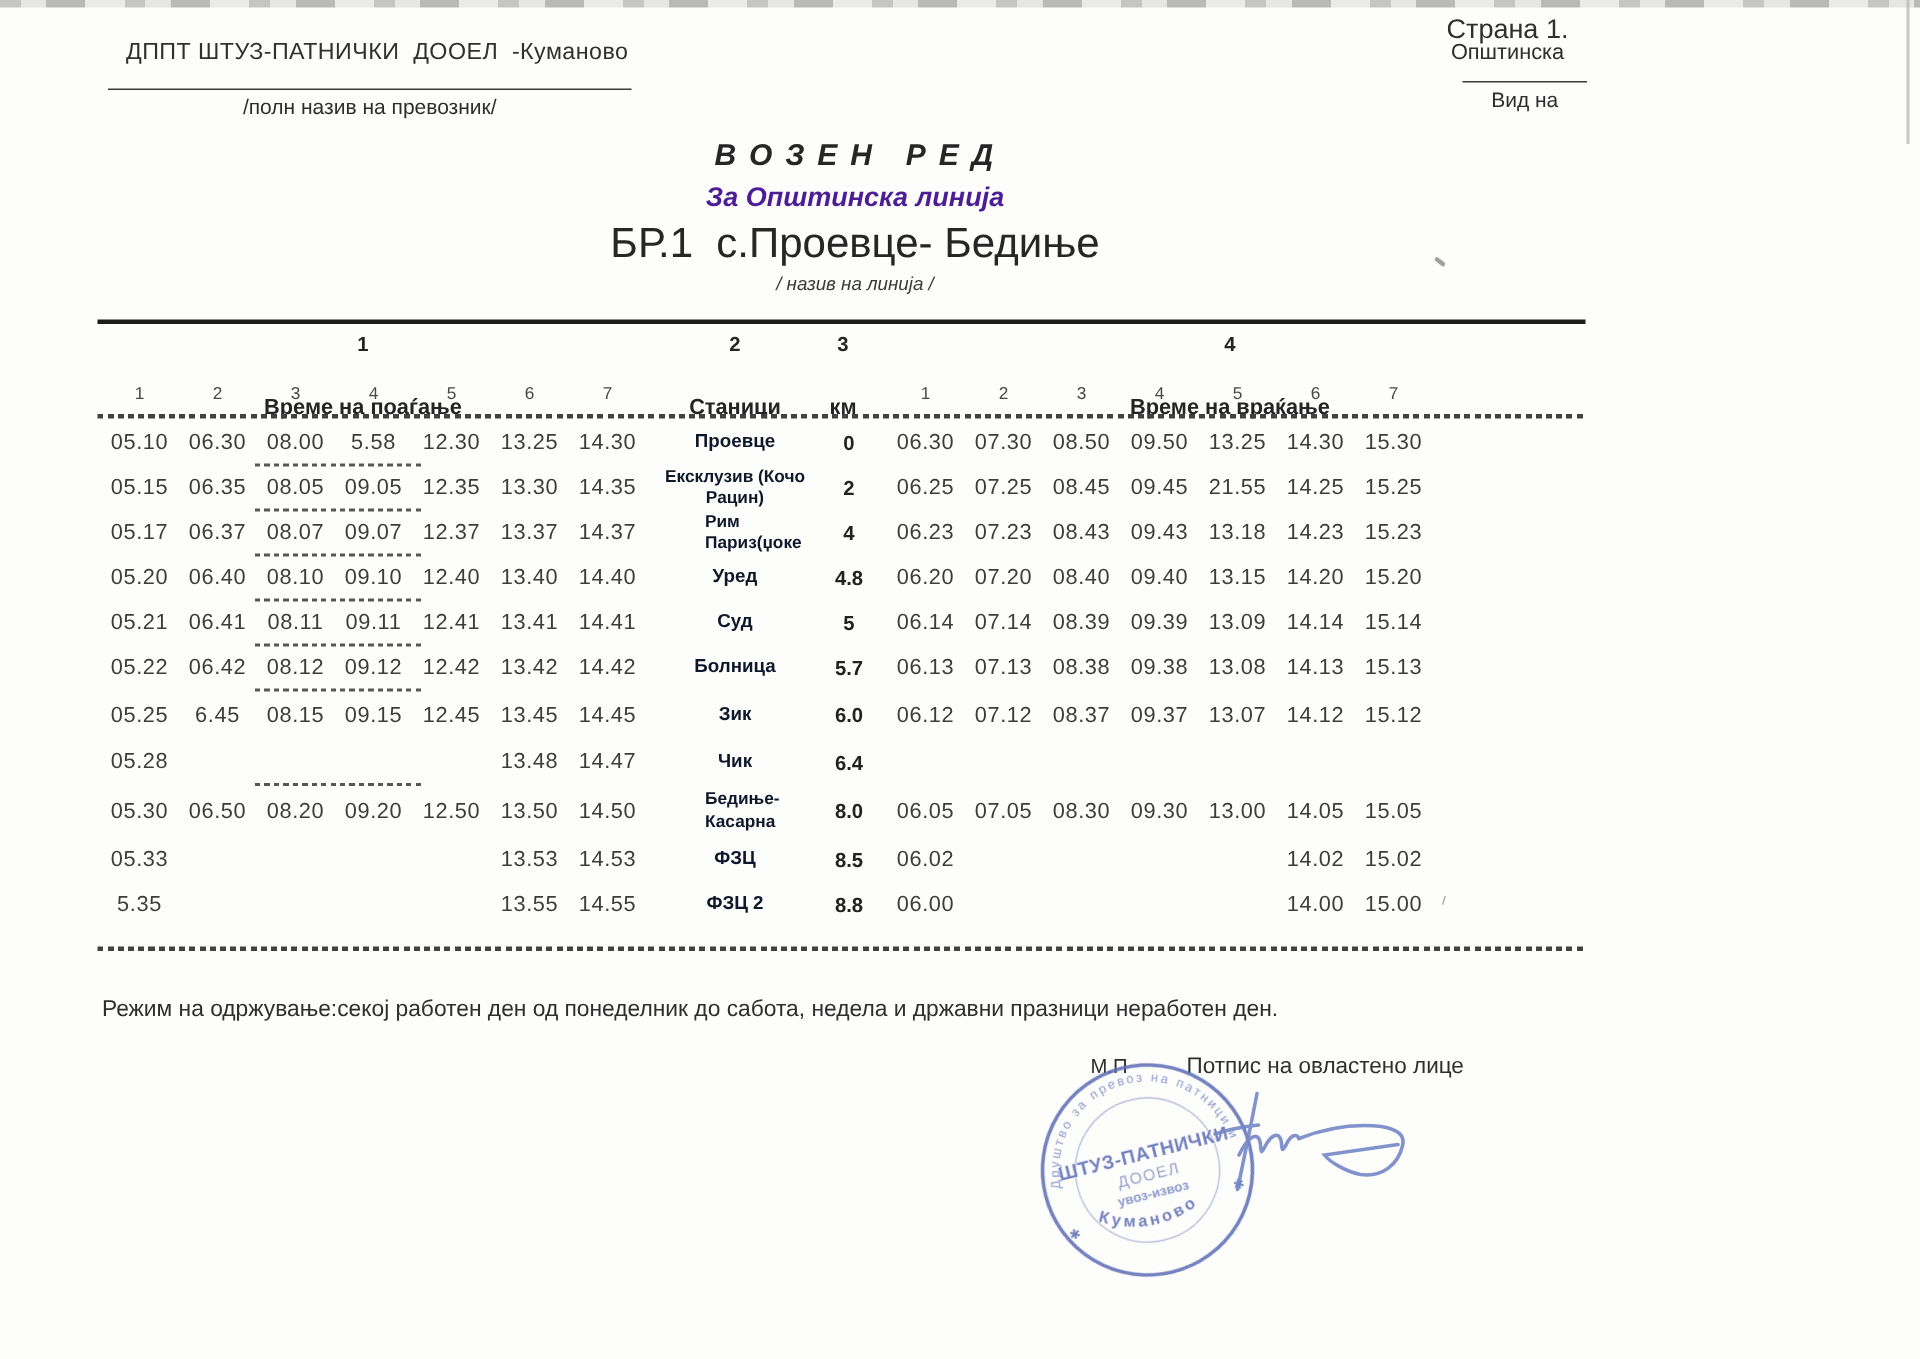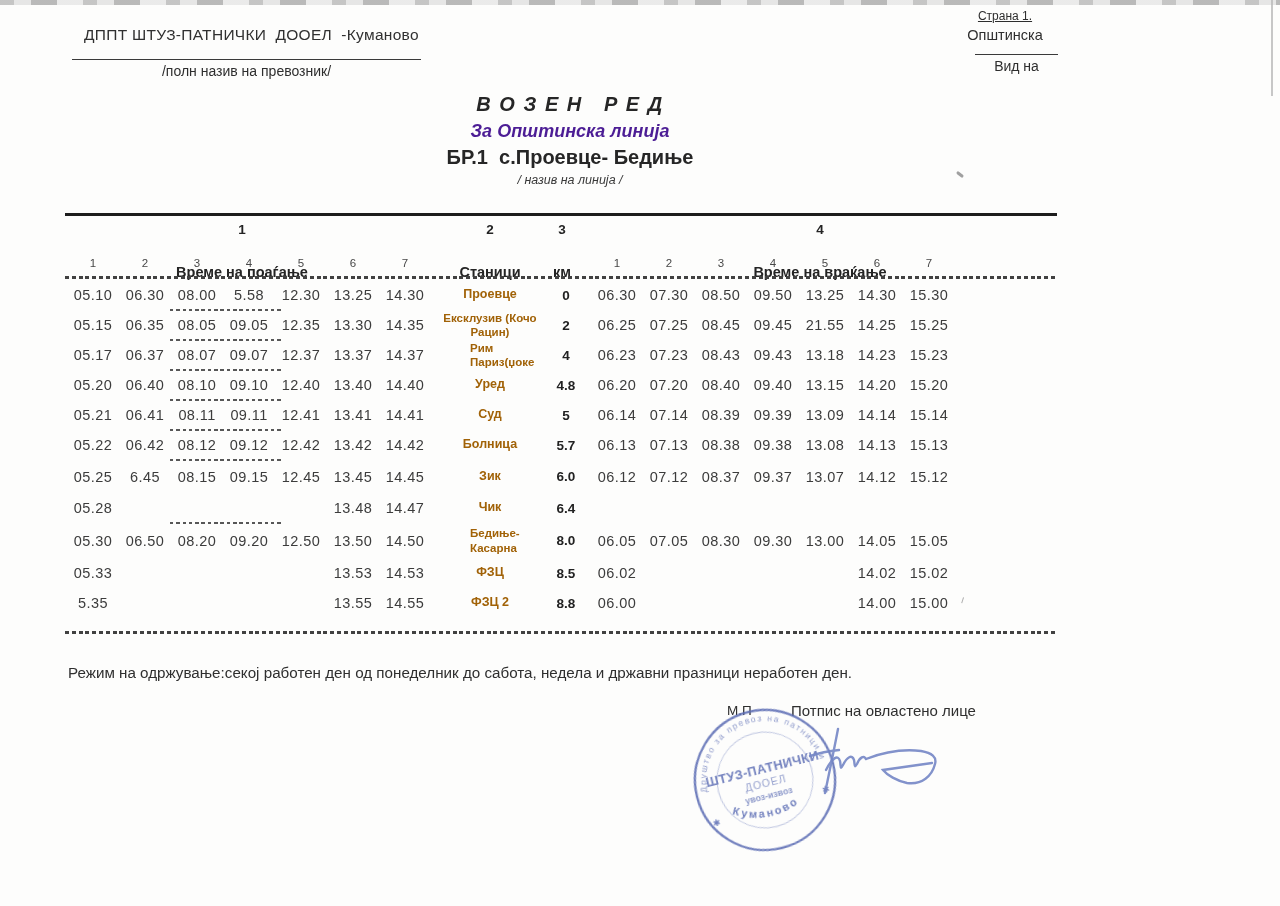--- a/index.html
+++ b/index.html
@@ -14,50 +14,50 @@
   .scan-right{left:1271px;top:0;width:2px;height:96px;background:#b9b9b9;opacity:.8;}
   .speck1{left:956px;top:173px;width:8px;height:3px;background:#8f8f8f;border-radius:2px;transform:rotate(38deg);opacity:.85;}
   .speck2{left:962px;top:598px;width:5px;height:6px;border-left:1.5px solid #9a9a9a;transform:rotate(18deg);opacity:.8;}
 
   
   .company{left:84px;top:26px;font-size:15.5px;letter-spacing:.3px;white-space:pre;color:#303030;}
   .company-line{left:72px;top:59px;width:349px;border-top:1.7px solid #3a3a3a;}
   .company-caption{left:72px;top:63px;width:349px;text-align:center;font-size:14px;}
 
   
-  .page-label{left:930px;top:9px;width:150px;text-align:center;font-size:12px;text-decoration:underline;}
+  .page-label{left:930px;top:9px;width:150px;text-align:center;font-size:18px;}
   .line-kind{left:930px;top:27px;width:150px;text-align:center;font-size:14.5px;}
   .kind-line{left:975px;top:54px;width:83px;border-top:1.6px solid #3a3a3a;}
   .kind-caption{left:975px;top:58px;width:83px;text-align:center;font-size:14px;}
 
   
   .title-wrap{left:320px;top:93px;width:500px;text-align:center;}
   .t-main{font-size:20px;font-weight:700;font-style:italic;letter-spacing:1.5px;white-space:pre;color:#262626;}
   .t-sub{font-size:18px;font-weight:700;font-style:italic;margin-top:5px;color:#4c1d95;}
-  .t-line{font-size:20px;font-weight:700;margin-top:4px;white-space:pre;color:#262626;}
+  .t-line{font-size:28px;font-weight:400;margin-top:4px;white-space:pre;color:#262626;}
   .t-caption{font-size:12.5px;font-style:italic;margin-top:4px;color:#3a3a3a;}
 
   
   .thick-line{left:65px;top:213px;width:992px;height:3px;background:#1d1d1d;}
   .dashline{left:65px;width:992px;height:2.5px;
     background:repeating-linear-gradient(90deg,#414141 0 4px,rgba(0,0,0,0) 4px 6.8px);}
   .dash-top{top:276px;} .dash-bottom{top:631px;}
 
   .gnum{font-size:13.5px;font-weight:700;text-align:center;color:#242424;}
   .glabel{font-size:14.5px;font-weight:700;text-align:center;color:#242424;}
   .g1{left:60px;width:364px;} .g2{left:431px;width:118px;} .g3{left:541px;width:42px;} .g4{left:638px;width:364px;}
   .gn-row{top:222px;} .gl-row{top:240px;margin-top:24px;}
 
   .grid{display:grid;grid-template-columns:repeat(7,52px) 118px 42px repeat(7,52px);}
   #colnums{left:67px;top:257px;font-size:11.5px;color:#474747;}
   #colnums span{text-align:center;}
   #rows{left:67px;top:280px;}
   .row{position:relative;align-items:center;}
   .cell{text-align:center;font-size:14.5px;color:#3c3c3c;letter-spacing:.4px;}
-  .station{font-size:12.5px;font-weight:700;color:#a16207;white-space:pre-line;line-height:1.22;letter-spacing:0;}
+  .station{font-size:12.5px;font-weight:700;color:#0f172a;white-space:pre-line;line-height:1.22;letter-spacing:0;}
   .station.small{font-size:11.5px;}
   .station.left{text-align:left;padding-left:39px;}
   .km{font-weight:700;font-size:13.5px;color:#222;padding-right:8px;letter-spacing:0;}
   .rowdash{position:absolute;left:103px;bottom:-1px;width:113px;height:2px;
     background:repeating-linear-gradient(90deg,#575757 0 3.5px,rgba(0,0,0,0) 3.5px 6.3px);}
 
   
   .regime{left:68px;top:664px;font-size:15.2px;color:#2f2f2f;}
   .mp{left:727px;top:703px;font-size:13.5px;color:#2f2f2f;}
   .sig-label{left:791px;top:702px;font-size:15px;color:#2f2f2f;}

